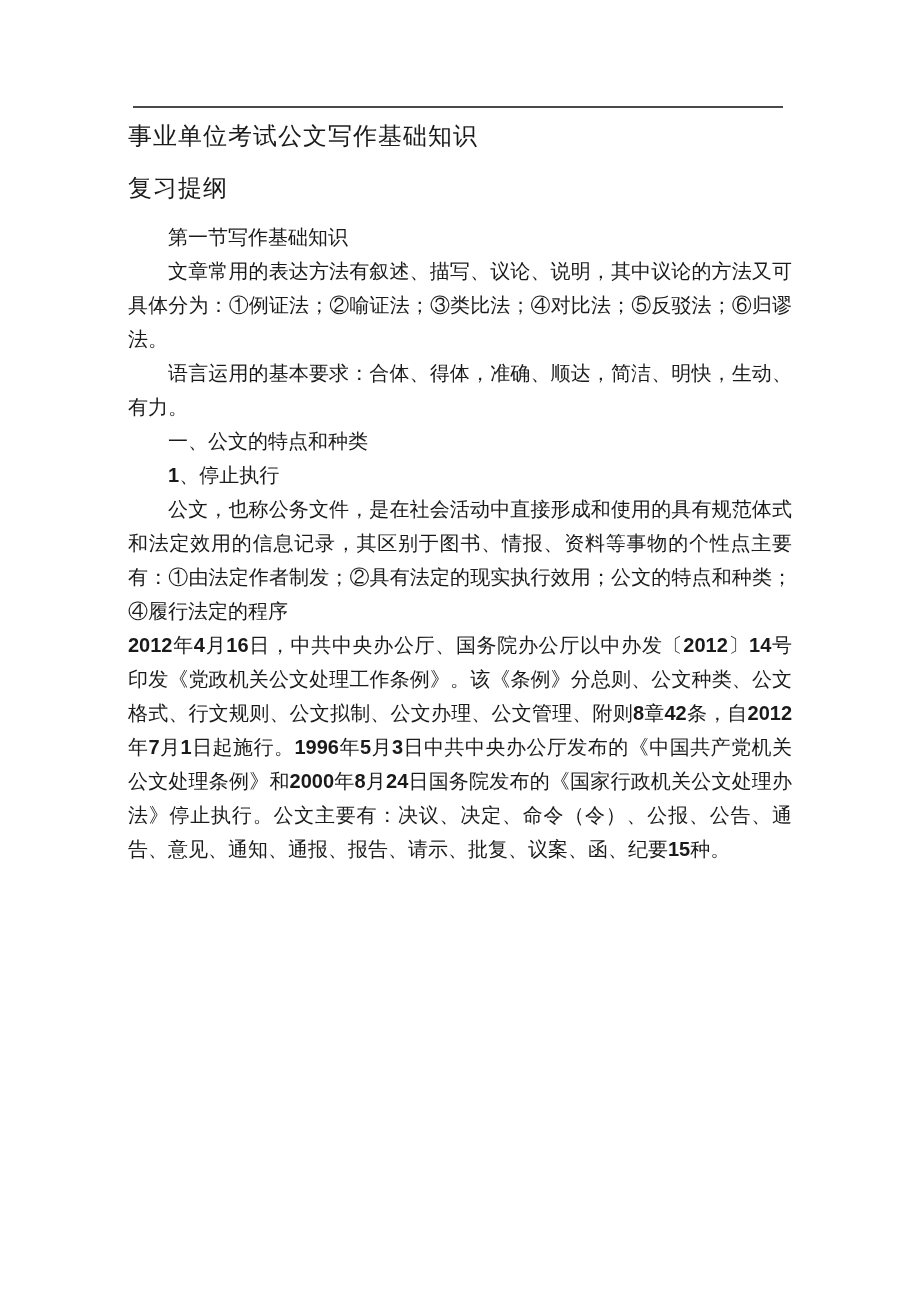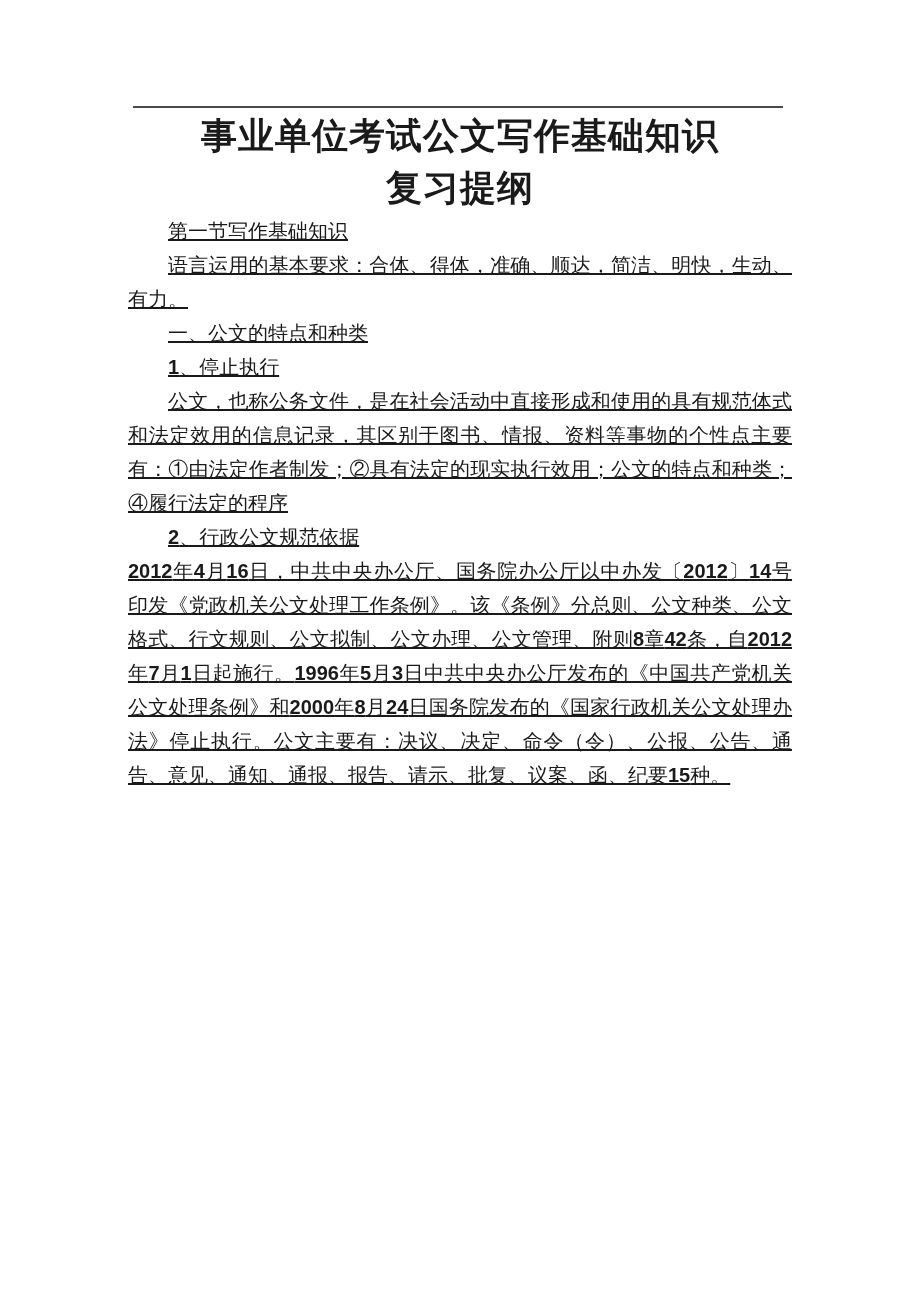--- a/index.html
+++ b/index.html
@@ -23,33 +23,32 @@
     width: 650px;
     border-top: 2px solid #4a4a4a;
   }
   .content {
     position: absolute;
     left: 128px;
     top: 110px;
     width: 664px;
   }
   .title {
-    font-size: 36px;
+    font-size: 24px;
     line-height: 52px;
-    font-weight: 700;
-    text-align: center;
+    font-weight: 400;
+    text-align: left;
     letter-spacing: 1px;
     white-space: nowrap;
   }
   .doc-body {
-    margin-top: 0;
+    margin-top: 6px;
     font-size: 20px;
     line-height: 34px;
     text-align: justify;
-    text-decoration: underline;
   }
   .doc-body p.para {
     margin: 0;
     padding: 0;
   }
   .doc-body p.para.indent {
     text-indent: 2em;
   }
   .num-bold {
     font-weight: 700;
@@ -58,21 +57,21 @@
 </head>
 <body>
 
 <div class="page">
   <div class="top-rule"></div>
   <div class="content">
     <div class="title">事业单位考试公文写作基础知识</div>
     <div class="title">复习提纲</div>
     <div class="doc-body">
         <p class="para indent"><span>第一节写作基础知识</span></p>
+        <p class="para indent"><span>文章常用的表达方法有叙述、描写、议论、说明，其中议论的方法又可具体分为：①例证法；②喻证法；③类比法；④对比法；⑤反驳法；⑥归谬法。</span></p>
         <p class="para indent"><span>语言运用的基本要求：合体、得体，准确、顺达，简洁、明快，生动、有力。</span></p>
         <p class="para indent"><span>一、公文的特点和种类</span></p>
         <p class="para indent"><span class="num-bold">1</span><span>、停止执行</span></p>
         <p class="para indent"><span>公文，也称公务文件，是在社会活动中直接形成和使用的具有规范体式和法定效用的信息记录，其区别于图书、情报、资料等事物的个性点主要有：①由法定作者制发；②具有法定的现实执行效用；公文的特点和种类；④履行法定的程序</span></p>
-        <p class="para indent"><span class="num-bold">2</span><span>、行政公文规范依据</span></p>
         <p class="para"><span class="num-bold">2012</span><span>年</span><span class="num-bold">4</span><span>月</span><span class="num-bold">16</span><span>日，中共中央办公厅、国务院办公厅以中办发〔</span><span class="num-bold">2012</span><span>〕</span><span class="num-bold">14</span><span>号印发《党政机关公文处理工作条例》。该《条例》分总则、公文种类、公文格式、行文规则、公文拟制、公文办理、公文管理、附则</span><span class="num-bold">8</span><span>章</span><span class="num-bold">42</span><span>条，自</span><span class="num-bold">2012</span><span>年</span><span class="num-bold">7</span><span>月</span><span class="num-bold">1</span><span>日起施行。</span><span class="num-bold">1996</span><span>年</span><span class="num-bold">5</span><span>月</span><span class="num-bold">3</span><span>日中共中央办公厅发布的《中国共产党机关公文处理条例》和</span><span class="num-bold">2000</span><span>年</span><span class="num-bold">8</span><span>月</span><span class="num-bold">24</span><span>日国务院发布的《国家行政机关公文处理办法》停止执行。公文主要有：决议、决定、命令（令）、公报、公告、通告、意见、通知、通报、报告、请示、批复、议案、函、纪要</span><span class="num-bold">15</span><span>种。</span></p>
       </div>
   </div>
 </div>
 
 </body></html>

